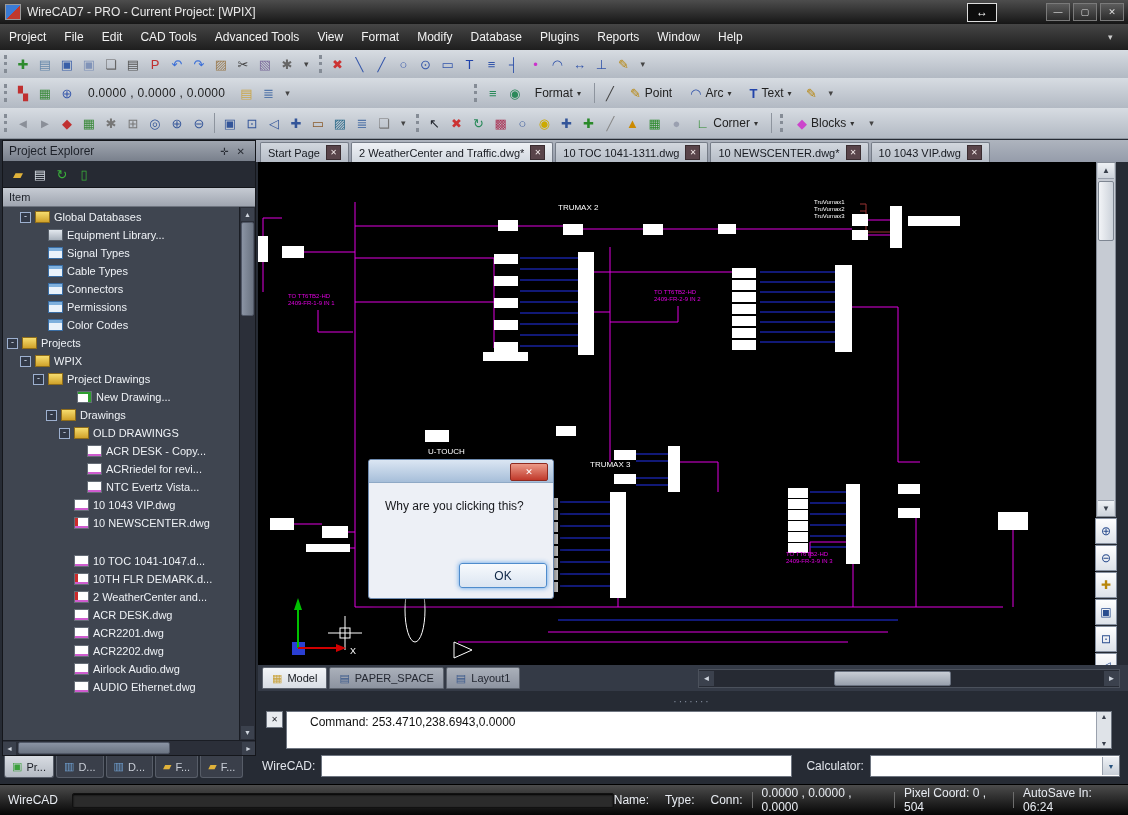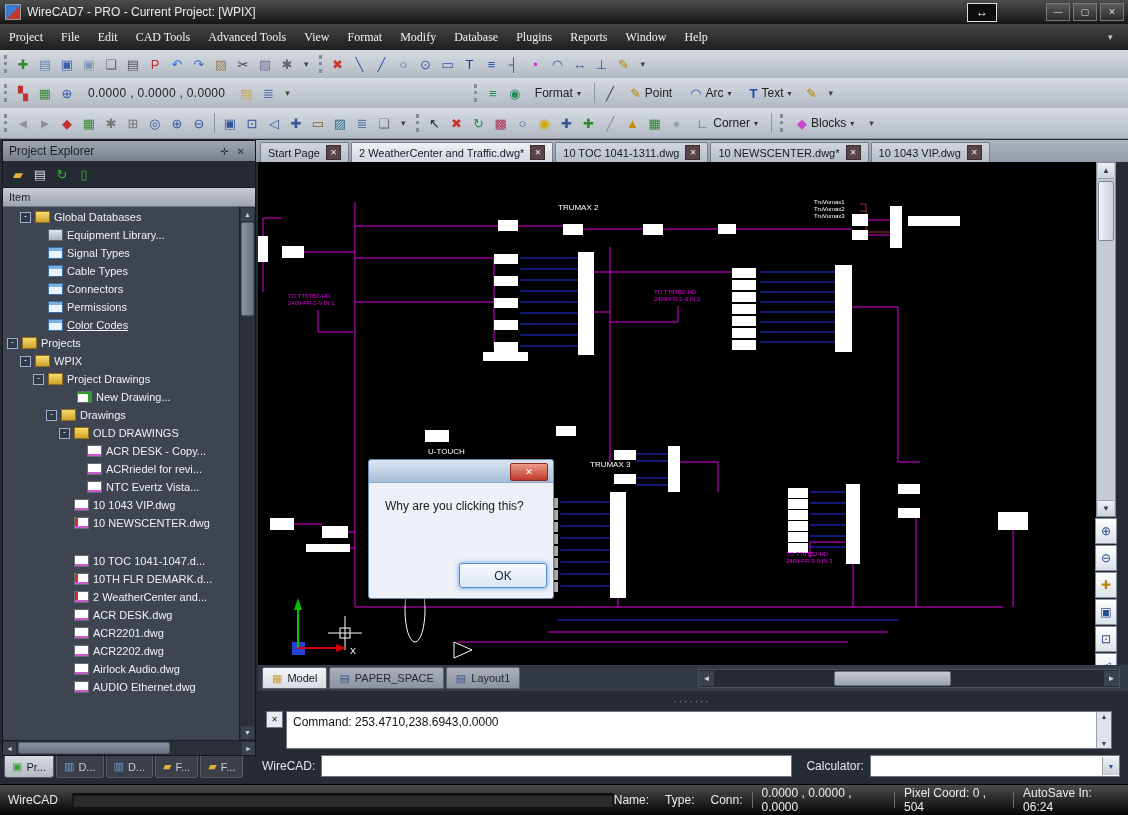--- a/index.html
+++ b/index.html
@@ -14,21 +14,21 @@
   #app-icon{width:14px;height:14px;margin:0 6px 0 5px;background:linear-gradient(135deg,#3a7bd5 50%,#c0392b 50%);border:1px solid #999;}
   .win-btn{width:22px;height:16px;background:linear-gradient(#5c5c5c,#2c2c2c);border:1px solid #7a7a7a;
     color:#ddd;font-size:9px;display:flex;align-items:center;justify-content:center;margin-left:3px;}
   #resize-box{width:28px;height:17px;background:#0d0d0d;border:1px solid #ddd;color:#fff;font-size:12px;
     display:flex;align-items:center;justify-content:center;margin-right:46px;}
   #win-controls{margin-left:auto;display:flex;align-items:center;padding-right:4px;}
 
   
   #menubar{left:0;top:24px;width:1128px;height:26px;background:linear-gradient(#454545,#1e1e1e);
     display:flex;align-items:center;color:#f2f2f2;font-size:12px;border-bottom:1px solid #000;}
-  .menu-item{padding:4px 9px;font-family:Liberation Serif, serif;}
+  .menu-item{padding:4px 9px;}
   #menu-overflow{margin-left:auto;margin-right:8px;color:#ccc;font-size:9px;}
 
   
   .tbrow{left:0;width:1128px;background:linear-gradient(#d7dce2,#b2b9c3);border-bottom:1px solid #8d949e;
     display:flex;align-items:center;font-size:12px;color:#222;}
   #tbrow1{top:50px;height:28px;}
   #tbrow2{top:78px;height:30px;}
   #tbrow3{top:108px;height:30px;}
   .grip{width:0;height:18px;border-left:3px dotted #858c96;margin:0 5px 0 4px;}
   .tb-group{display:flex;align-items:center;}
@@ -108,21 +108,21 @@
   #lay-thumb{width:115px;height:13px;margin-left:120px;background:linear-gradient(#c8cdd5,#99a1ad);border:1px solid #6a7280;border-radius:2px;}
 
   #splitter{left:258px;top:695px;width:868px;height:12px;display:flex;align-items:center;justify-content:center;
     color:#8a93a3;font-size:10px;letter-spacing:2px;}
 
   
   #cmd-history{left:266px;top:711px;width:846px;height:38px;display:flex;align-items:flex-start;}
   #cmd-x{width:15px;height:15px;background:#e8ebef;border:1px solid #6e7580;color:#23262d;font-size:8px;
     display:flex;align-items:center;justify-content:center;margin-right:3px;}
   #cmd-box{flex:1;height:36px;background:#fff;border:1px solid #6e7580;display:flex;}
-  #cmd-text{flex:1;padding:3px 6px;font-size:12px;color:#101010;}
+  #cmd-text{flex:1;padding:3px 23px;font-size:12px;color:#101010;}
   #cmd-scroll{width:14px;background:#dfe3e8;border-left:1px solid #9aa1ad;display:flex;flex-direction:column;align-items:center;justify-content:space-between;padding:1px 0;}
   #cmd-scroll span{font-size:7px;color:#39404c;}
   #cmd-row{left:262px;top:754px;width:858px;height:24px;display:flex;align-items:center;font-size:12px;color:#e2e6ec;}
   #cmd-input{width:468px;height:20px;background:#fff;border:1px solid #6e7580;margin-left:6px;font-size:12px;padding:0 4px;
     font-family:"Liberation Sans",sans-serif;color:#111;}
   #calc-label{margin-left:14px;}
   #calc-combo{width:252px;height:20px;background:#fff;border:1px solid #6e7580;margin-left:6px;display:flex;align-items:center;}
   #calc-combo .val{flex:1;}
   #calc-dd{width:16px;height:18px;background:linear-gradient(#eef1f5,#c8cfd8);border-left:1px solid #9aa1ad;
     display:flex;align-items:center;justify-content:center;font-size:7px;color:#27527e;}
@@ -521,21 +521,21 @@
           <span class="ticon i-table"></span>
           <span>Connectors</span>
         </div>
 
         <div class="trow" style="padding-left: 30px;">
           <span class="exp"></span>
           <span class="ticon i-table"></span>
           <span>Permissions</span>
         </div>
 
-        <div class="trow" style="padding-left: 30px; text-decoration: underline;">
+        <div class="trow" style="padding-left: 30px;">
           <span class="exp"></span>
           <span class="ticon i-table"></span>
           <span>Color Codes</span>
         </div>
 
         <div class="trow" style="padding-left: 4px;">
           <span class="exp">-</span>
           <span class="ticon i-folder"></span>
           <span>Projects</span>
         </div>

